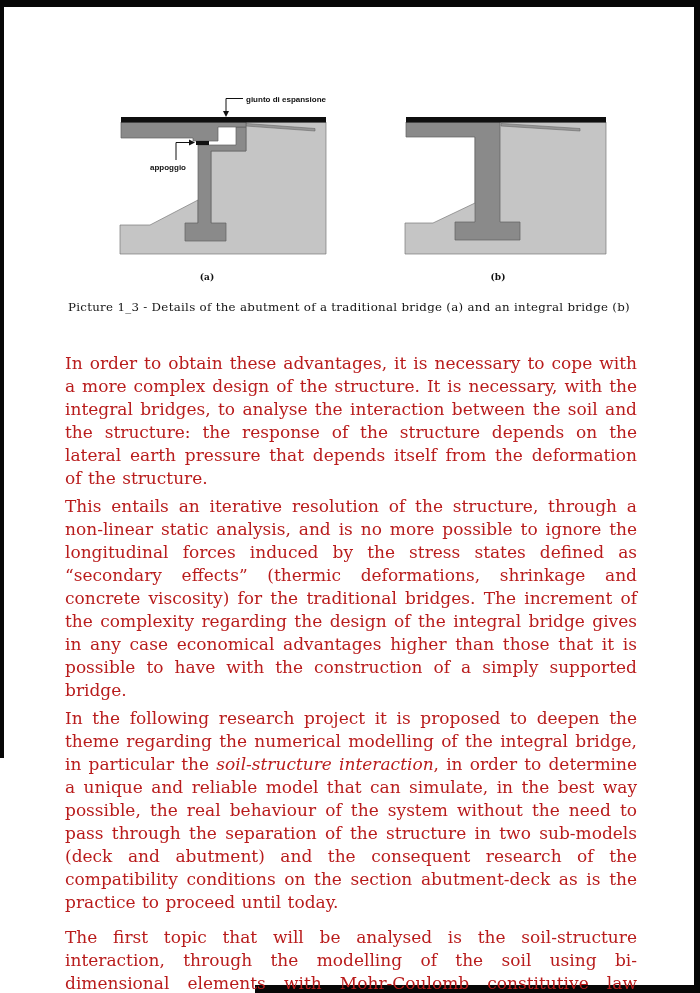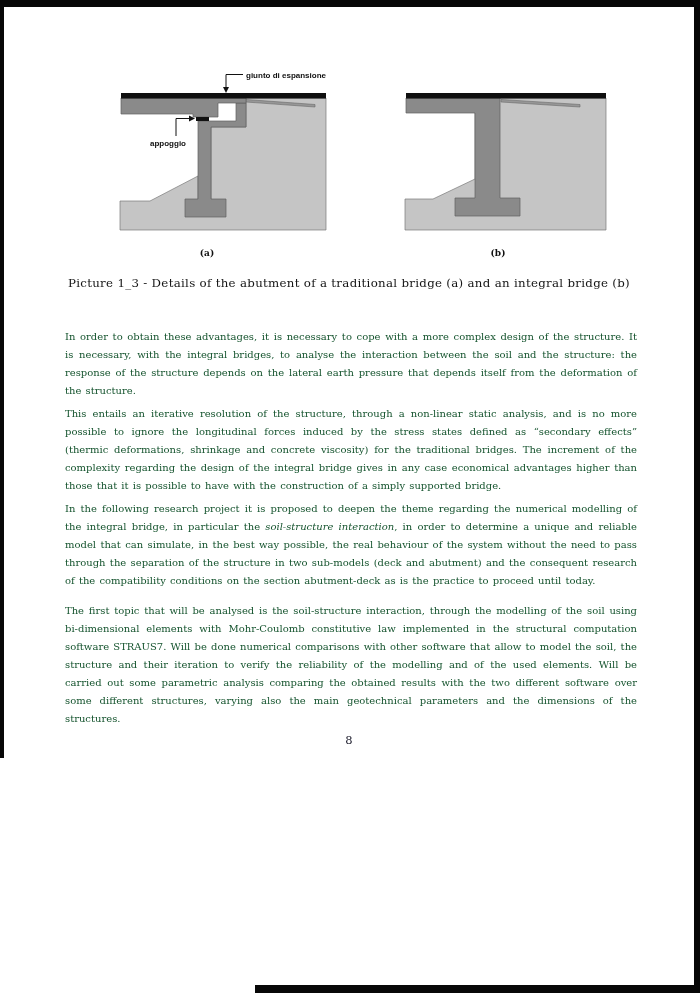--- a/index.html
+++ b/index.html
@@ -8,35 +8,35 @@
     font-family:"DejaVu Serif", serif; overflow:hidden; margin:0 auto;
   }
   .frame { position:absolute; background:#070707; }
   .frame-top    { left:0; top:0; width:700px; height:7px; }
   .frame-left   { left:0; top:0; width:4px;  height:758px; }
   .frame-right  { right:0; top:0; width:6px; height:993px; }
   .frame-bottom { left:255px; bottom:0; width:445px; height:8px; }
 
   .content { position:absolute; left:4px; top:7px; width:690px; }
 
-  .figure-row { margin-top:63px; display:flex; justify-content:center; align-items:flex-start; gap:62px;padding-left:23px; }
+  .figure-row { margin-top:87px; display:flex; justify-content:center; align-items:flex-start; gap:62px;padding-left:23px; }
   .diagram svg { display:block; }
   .ann-text  { font-family:"Liberation Sans", sans-serif; font-weight:bold; font-size:8px; fill:#111; }
   .sub-label { font-family:"DejaVu Serif", serif; font-weight:bold; font-size:9px; fill:#111; }
   .leader { fill:none; stroke:#111; stroke-width:1; }
 
   .caption {
     margin-top:14px; text-align:center; font-size:11.8px; letter-spacing:0.3px;
     color:#141414; white-space:nowrap;
   }
 
   .bodytext { margin:38px 57px 0 61px; }
   .bodytext p {
-    margin:0 0 5px 0; font-size:10px; line-height:18px;
-    text-align:justify; color:#14532d; word-spacing:1px;
+    margin:0 0 5px 0; font-size:17px; line-height:23px;
+    text-align:justify; color:#b91c1c; word-spacing:1px;
   }
   .bodytext p.gap-lg { }
   .bodytext p.gap-xl { margin-top:12px; }
 
   .page-number { text-align:center; font-size:11.5px; color:#1a1a2a; margin-top:3px; }
 </style>
 </head>
 <body>
 
 <div class="page">

